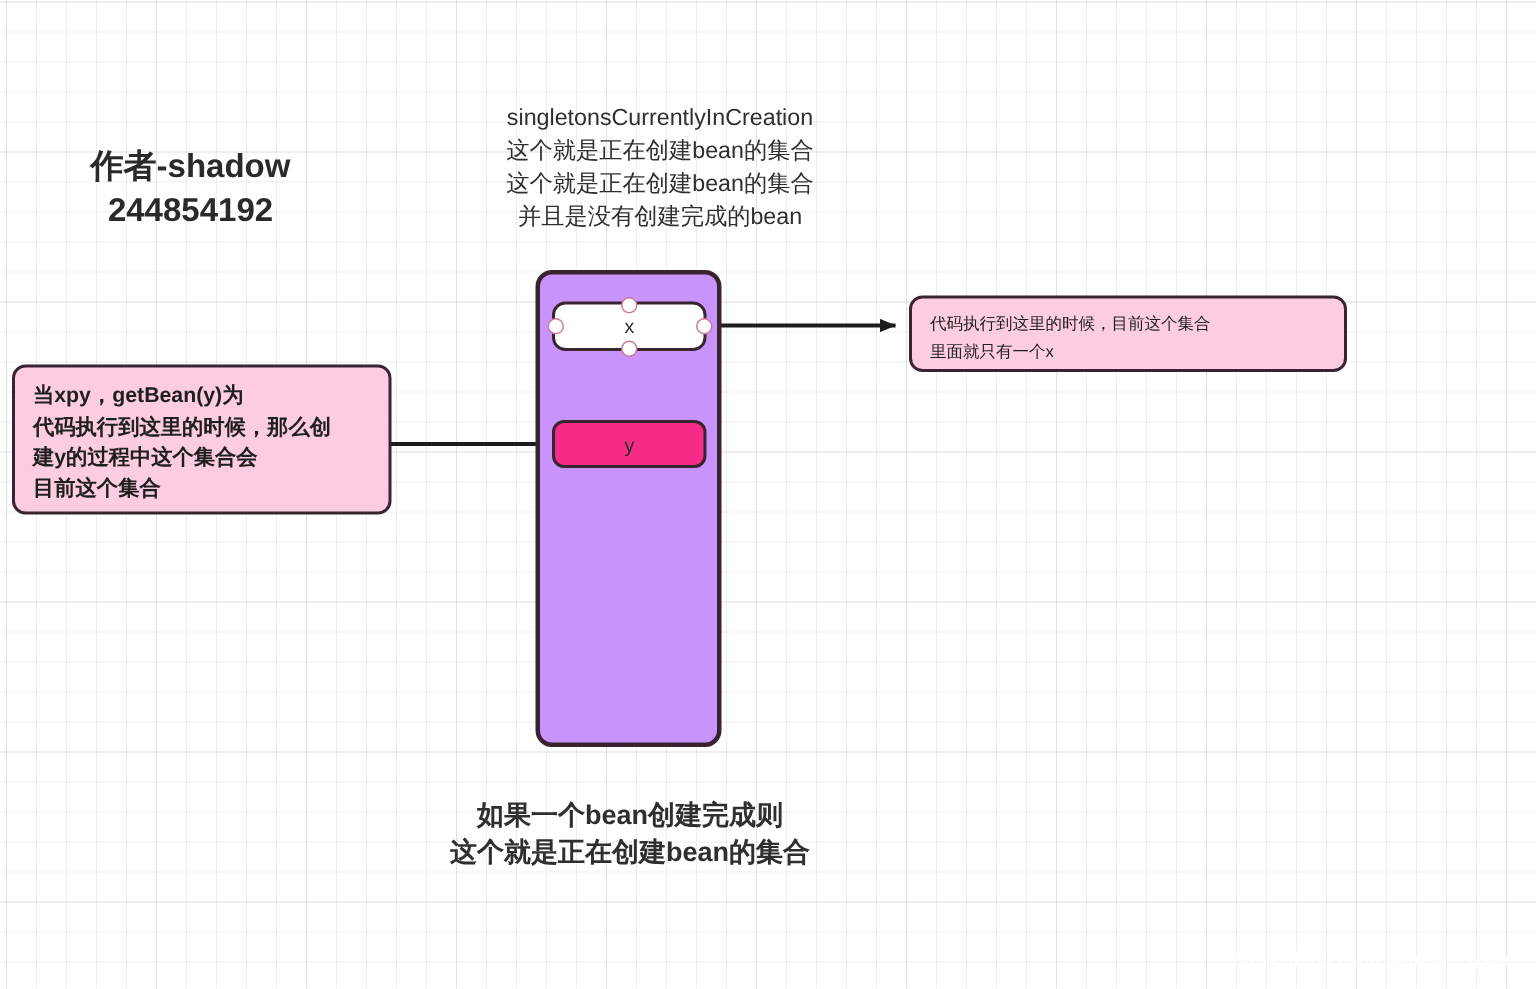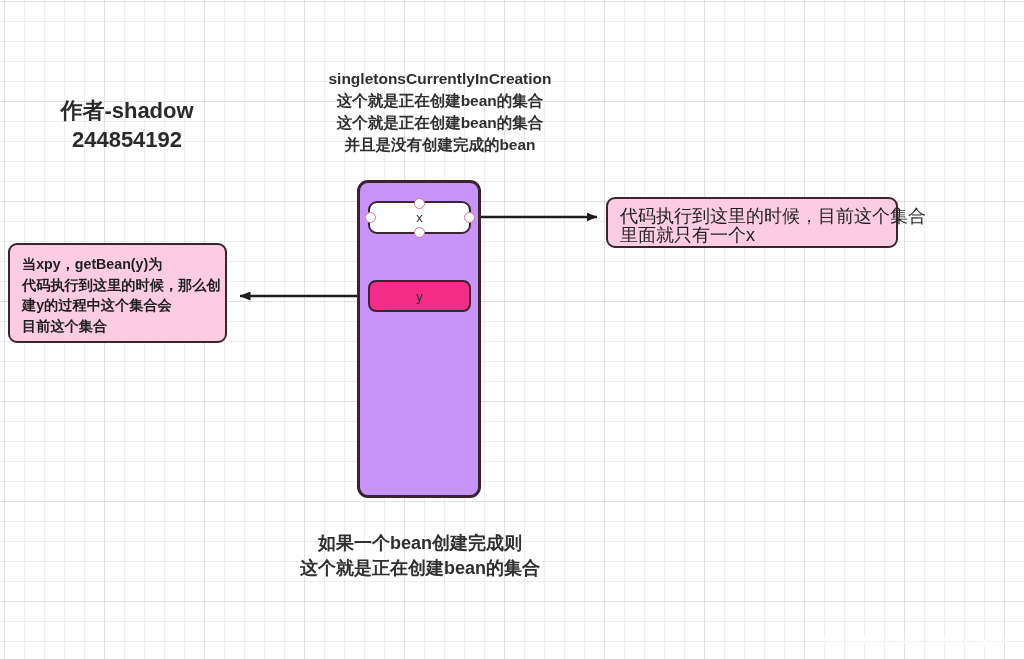--- a/index.html
+++ b/index.html
@@ -39,21 +39,21 @@
   }
 
   
   .title-block {
     position: absolute;
     left: 284px;
     top: 68px;
     width: 312px;
     text-align: center;
     color: #2f2f2f;
-    font-weight: bold;
+    font-weight: normal;
     font-size: 15.5px;
     line-height: 22px;
   }
   .title-block .line { display: block; white-space: pre; }
 
   
   .container-box {
     position: absolute;
     left: 357px;
     top: 180px;
@@ -119,34 +119,34 @@
     position: absolute;
     background: #fbcce2;
     border: 2.5px solid #3a2430;
     border-radius: 9px;
     box-sizing: border-box;
     color: #1f1f1f;
   }
   .callout-left {
     left: 8px;
     top: 243px;
-    width: 219px;
+    width: 253px;
     height: 100px;
     padding: 9px 9px 0 12px;
     font-size: 14.2px;
     line-height: 20.5px;
     font-weight: bold;
   }
   .callout-right {
     left: 606px;
     top: 197px;
     width: 292px;
     height: 51px;
     padding: 8px 10px 0 12px;
-    font-size: 18px;
+    font-size: 11px;
     line-height: 19px;
     font-weight: normal;
   }
   .callout .line { display: block; white-space: pre; }
 
   
   .arrow-svg {
     position: absolute;
     left: 0;
     top: 0;

